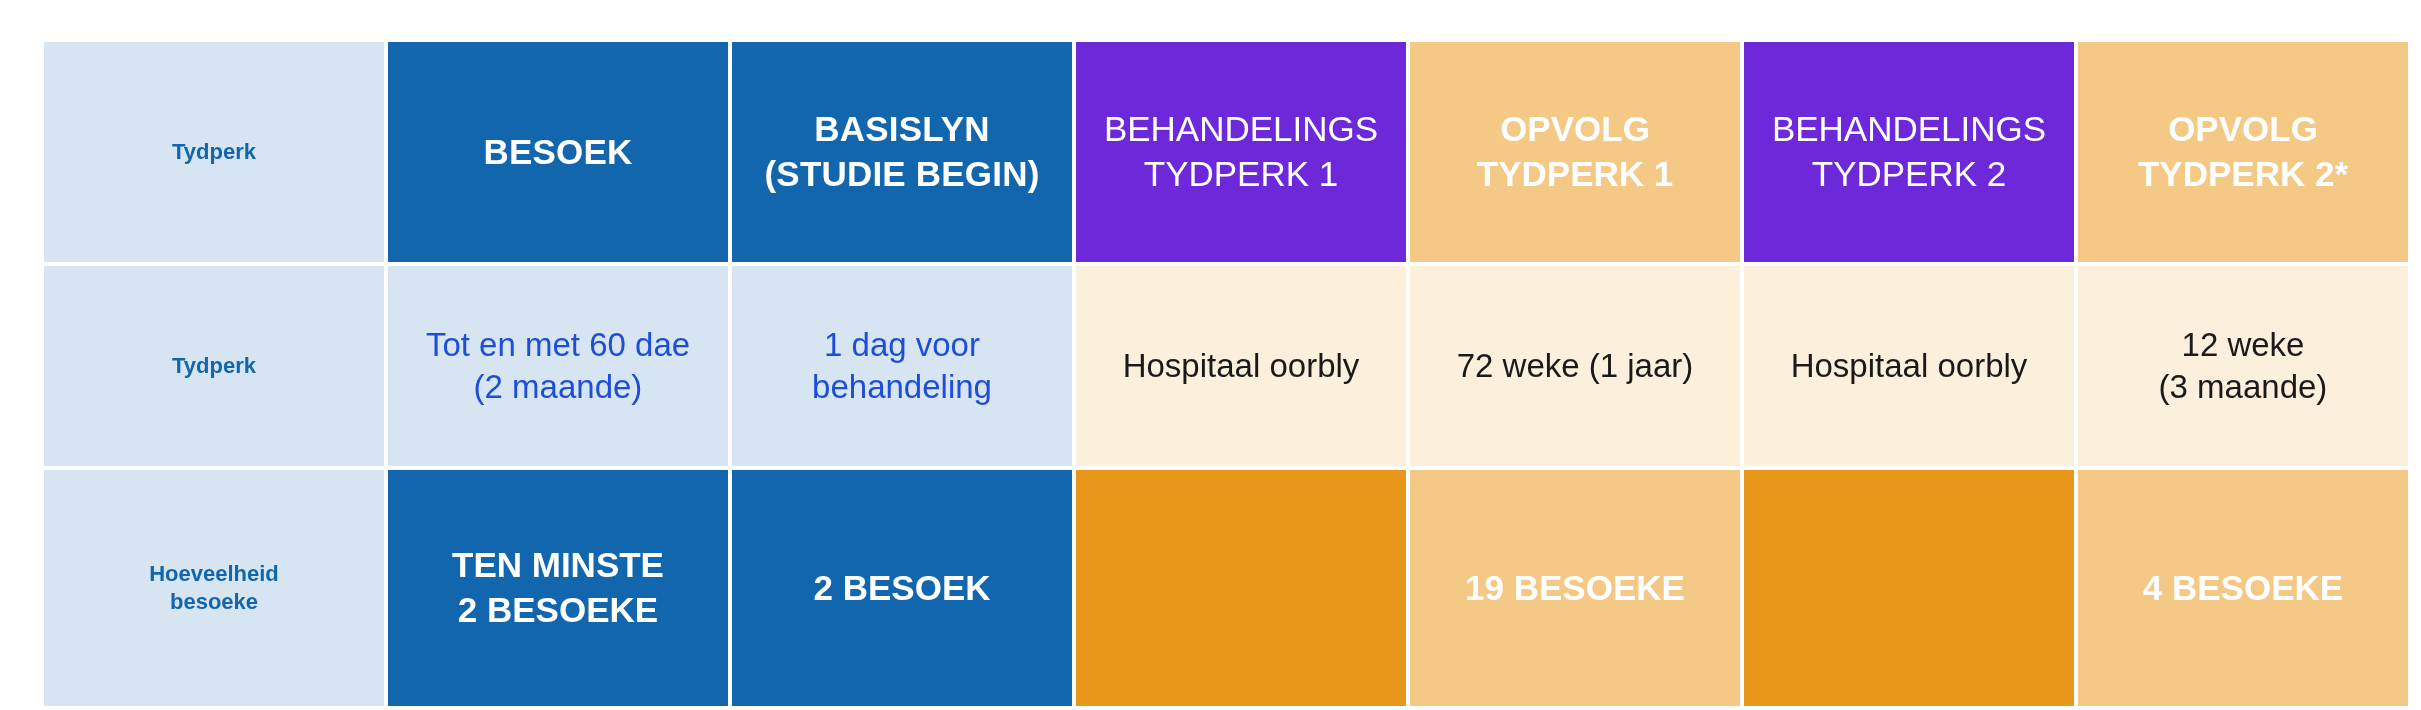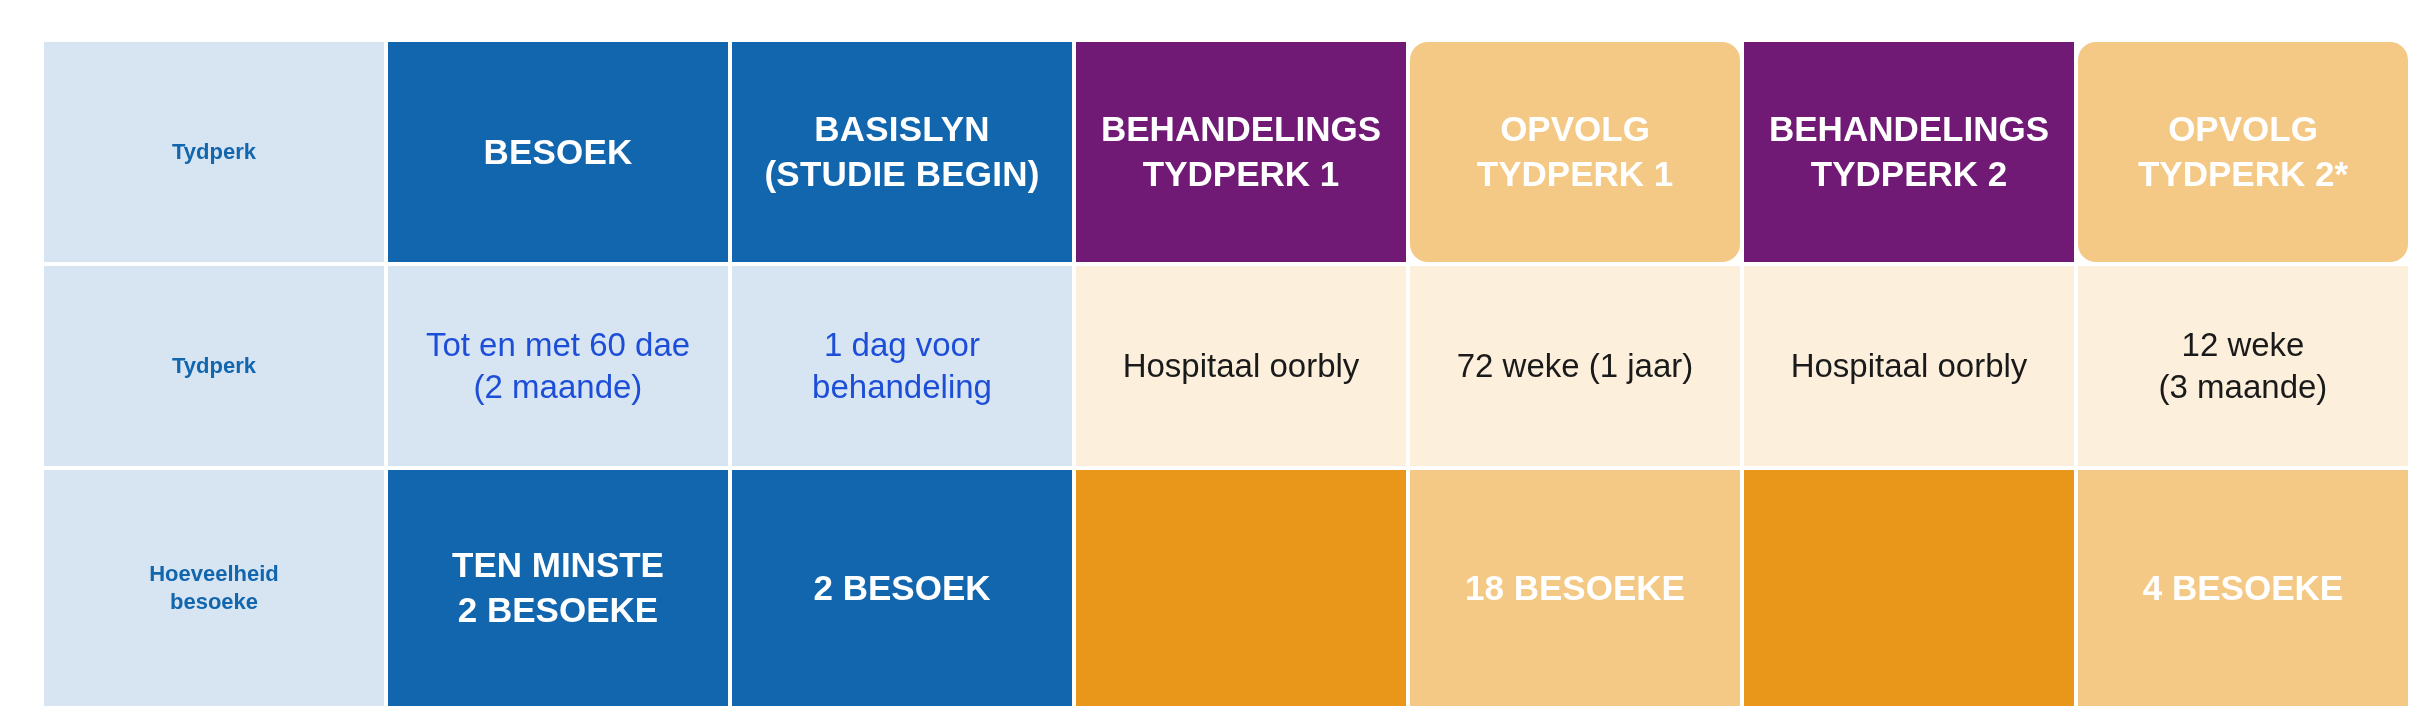--- a/index.html
+++ b/index.html
@@ -53,31 +53,30 @@
     font-size: 22px;
   }
   .hdr-blue {
     background: #1266ae;
     color: #ffffff;
     font-weight: bold;
     font-size: 35px;
     letter-spacing: 0.2px;
   }
   .hdr-orange-dark {
-    background: #701a75;
+    background: #6d28d9;
     color: #ffffff;
-    font-weight: bold;
+    font-weight: normal;
     font-size: 35px;
   }
   .hdr-orange-light {
     background: #f4c985;
     color: #ffffff;
     font-weight: bold;
     font-size: 35px;
-    border-radius: 18px;
   }
   .body-blue-light {
     background: #d7e5f3;
     color: #1d4ed8;
     font-size: 33px;
   }
   .body-cream {
     background: #fcefdc;
     color: #1a1a1a;
     font-size: 33px;
@@ -132,18 +131,18 @@
       <td class="body-cream">Hospitaal oorbly</td>
       <td class="body-cream">72 weke (1 jaar)</td>
       <td class="body-cream">Hospitaal oorbly</td>
       <td class="body-cream">12 weke<br>(3 maande)</td>
     </tr>
     <tr class="row-visits">
       <td class="label-cell">Hoeveelheid<br>besoeke</td>
       <td class="cell-blue-solid">TEN MINSTE<br>2 BESOEKE</td>
       <td class="cell-blue-solid">2 BESOEK</td>
       <td class="body-orange-dark empty-cell"></td>
-      <td class="body-orange-light">18 BESOEKE</td>
+      <td class="body-orange-light">19 BESOEKE</td>
       <td class="body-orange-dark empty-cell"></td>
       <td class="body-orange-light">4 BESOEKE</td>
     </tr>
   </tbody>
 </table>
 
 </body></html>

